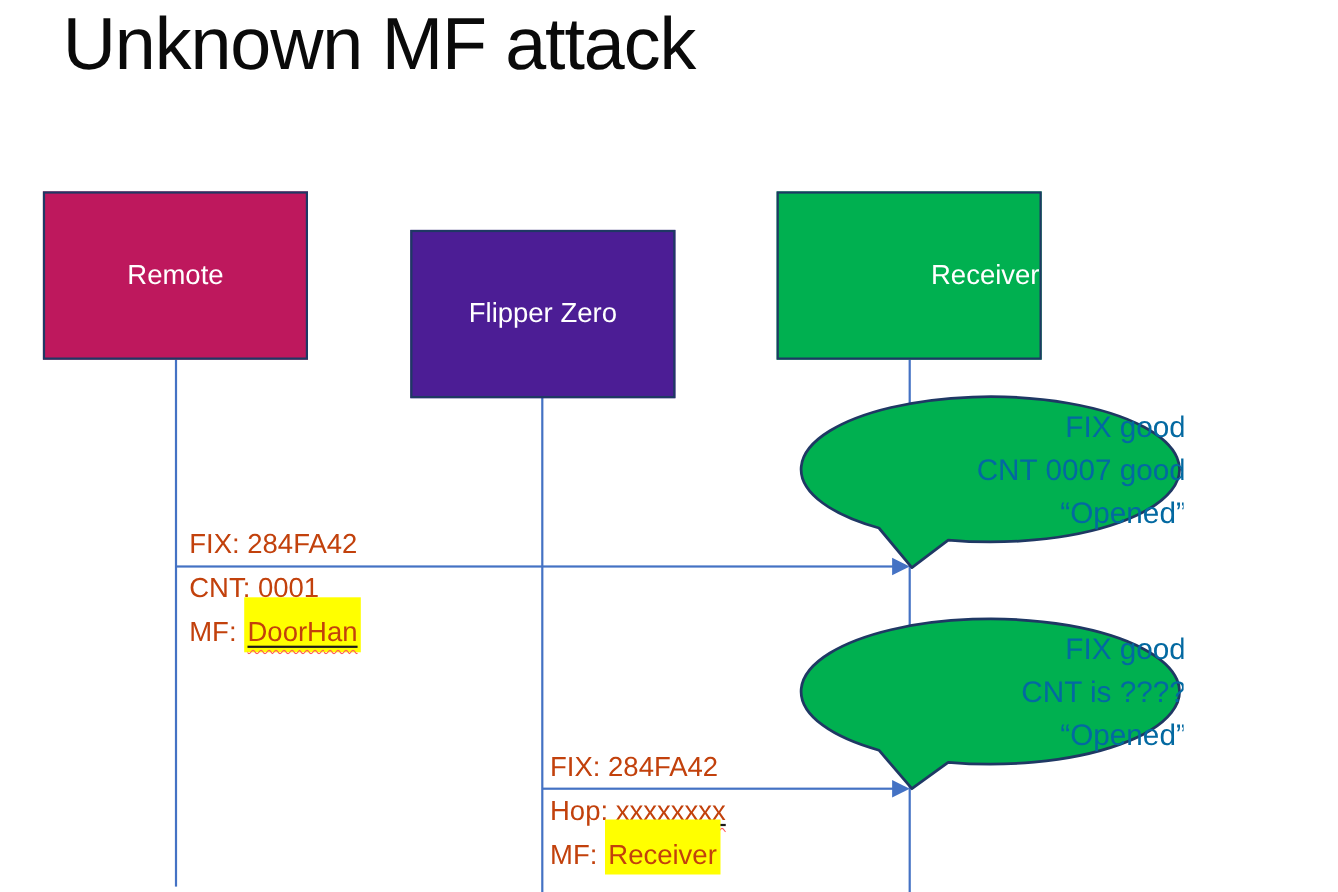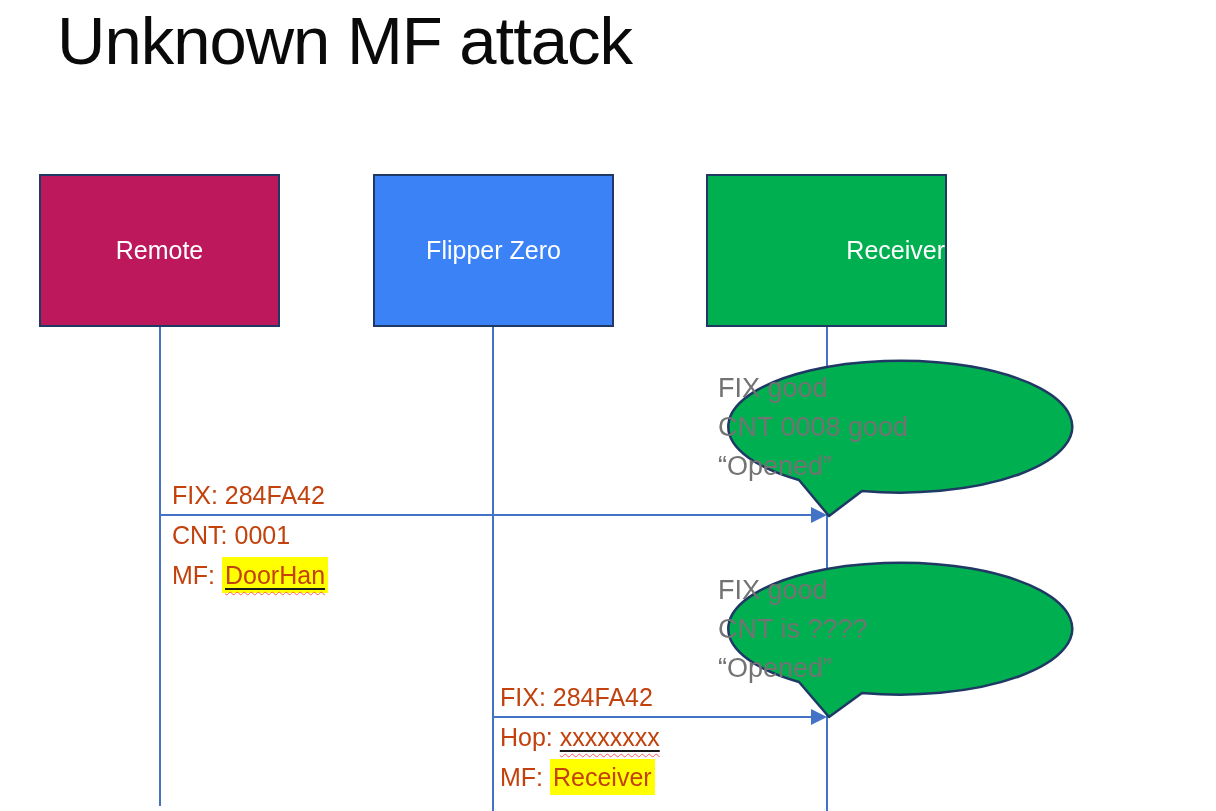--- a/index.html
+++ b/index.html
@@ -57,33 +57,33 @@
     display: flex;
     align-items: center;
     justify-content: center;
     z-index: 3;
   }
   .actor span {
     color: #ffffff;
     font-size: 25px;
   }
   .actor.remote   { left: 39px;  background: #be185d; }
-  .actor.flipper  { left: 373px; background: #3b82f6; }
+  .actor.flipper  { left: 373px; background: #4c1d95; margin-top: 35px; }
   .actor.receiver { left: 706px; background: #00B050; justify-content: flex-end; }
   .msg {
     position: absolute;
     font-size: 25px;
     color: #c2410c;
     line-height: 40px;
     white-space: nowrap;
     z-index: 3;
   }
   .hl {
     background: #FFFF00;
-    padding: 4px 3px 4px 3px;
+    padding: 18px 3px 4px 3px;
   }
   .u-solid {
     text-decoration: underline;
     text-decoration-color: #1a1a1a;
     text-decoration-thickness: 2px;
     text-underline-offset: 4px;
   }
   .u-wavy {
     text-decoration: underline wavy #FF5A5A;
     text-decoration-thickness: 1px;
@@ -98,22 +98,22 @@
   }
   .bubble {
     fill: #00B050;
     stroke: #1F3864;
     stroke-width: 2.5;
     stroke-linejoin: round;
   }
   .bubble-text {
     position: absolute;
     width: 360px;
-    text-align: left;
-    color: #737373;
+    text-align: right;
+    color: #0369a1;
     font-size: 27px;
     line-height: 39px;
     z-index: 5;
     pointer-events: none;
   }
 </style>
 </head>
 <body>
 
 <div class="canvas">
@@ -152,21 +152,21 @@
     <div><span>MF: </span><span class="hl">Receiver</span></div>
   </div>
 
   <svg class="overlay" width="1216" height="811" viewBox="0 0 1216 811">
     <path class="bubble" d="M 829 516 L 799 480 A 172 66 0 1 1 862 491 Z"></path>
     <path class="bubble" d="M 829 717 L 799 682 A 172 66 0 1 1 862 693 Z"></path>
   </svg>
 
   <div class="bubble-text" style="left:718px; top:369px;">
     <div>FIX good</div>
-    <div>CNT 0008 good</div>
+    <div>CNT 0007 good</div>
     <div>“Opened”</div>
   </div>
 
   <div class="bubble-text" style="left:718px; top:571px;">
     <div>FIX good</div>
     <div>CNT is ????</div>
     <div>“Opened”</div>
   </div>
 
 </div>

